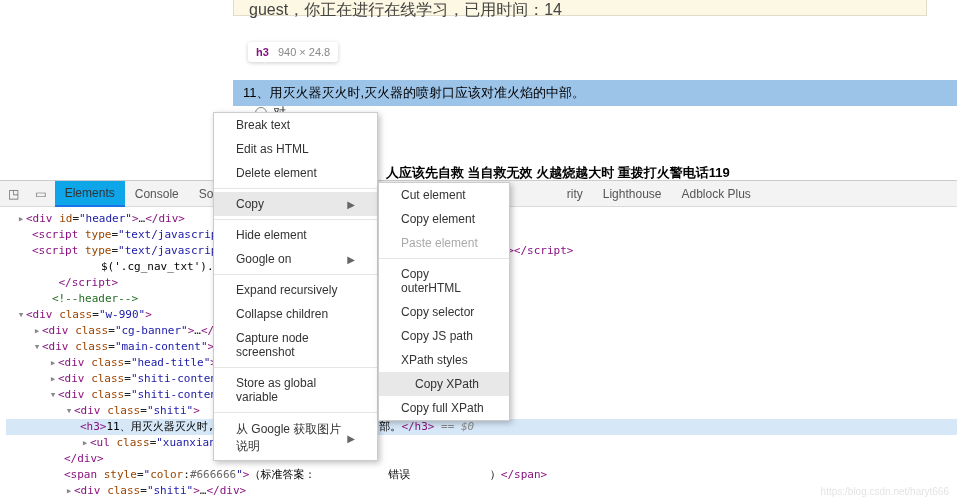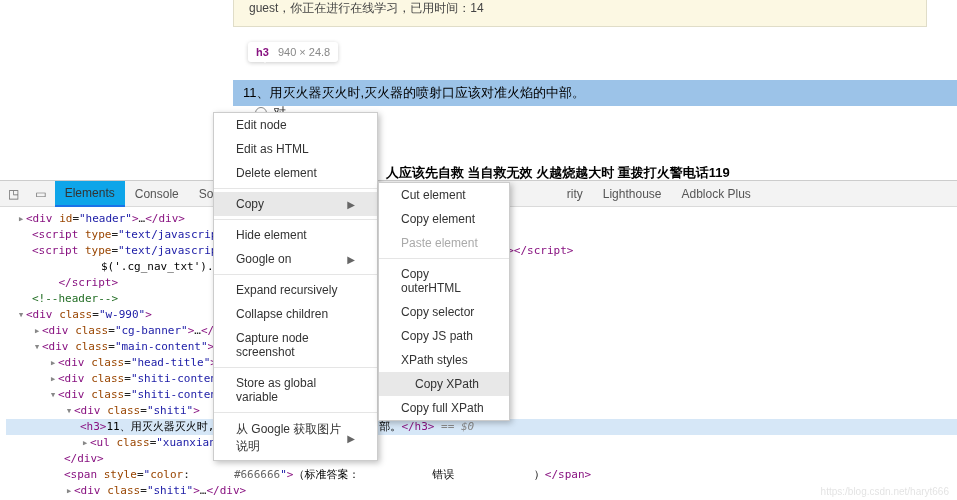--- a/index.html
+++ b/index.html
@@ -1,20 +1,20 @@
 <!DOCTYPE html>
 <html><head>
 <meta charset="utf-8">
 <style>
 * { box-sizing: border-box; margin: 0; padding: 0; }
 body { font-family: Arial, "Microsoft YaHei", sans-serif; font-size: 12px; background: #fff; color: #333; overflow: hidden; width: 957px; height: 500px; position: relative; }
 
 
 .page-top { position: relative; height: 180px; }
-.notice-box { position: absolute; top: 0; left: 233px; right: 30px; height: 27px; background: #fcf8e3; border-left: 1px solid #e0ddc8; border-right: 1px solid #e0ddc8; border-bottom: 1px solid #e0ddc8; padding: 0 15px; font-size: 12px; color: #444; }
+.notice-box { position: absolute; top: 0; left: 233px; right: 30px; height: 16px; background: #fcf8e3; border-left: 1px solid #e0ddc8; border-right: 1px solid #e0ddc8; border-bottom: 1px solid #e0ddc8; padding: 0 15px; font-size: 16px; color: #444; }
 .tooltip { position: absolute; top: 42px; left: 248px; background: #fff; border-radius: 3px; padding: 4px 8px; box-shadow: 0 1px 4px rgba(0,0,0,0.2); font-size: 11px; }
 .tooltip::after { content: ''; position: absolute; bottom: -6px; left: 12px; border: 5px solid transparent; border-top-color: #fff; }
 .tooltip-tag { color: #881280; font-weight: bold; }
 .tooltip-dims { color: #888; margin-left: 6px; }
 
 .question-bar { position: absolute; top: 80px; left: 233px; right: 0; background: #9cc3e8; padding: 4px 10px; font-size: 13px; color: #000; }
 .radio-row { position: absolute; top: 104px; left: 255px; display: flex; align-items: center; gap: 6px; font-size: 13px; color: #333; }
 .radio-ctl { width: 12px; height: 12px; border: 1px solid #888; border-radius: 50%; display: inline-block; }
 
 .partial-text { position: absolute; top: 164px; left: 386px; font-size: 13px; font-weight: bold; color: #000000; }
@@ -35,24 +35,24 @@
 .devtools { position: absolute; top: 180px; left: 0; right: 0; bottom: 0; border-top: 1px solid #ccc; background: #fff; display: flex; flex-direction: column; }
 .dt-tabs { display: flex; align-items: center; height: 26px; border-bottom: 1px solid #dadada; background: #f3f3f3; font-size: 12px; color: #555; }
 .dt-icon { padding: 4px 8px; color: #666; cursor: pointer; }
 .dt-tab { padding: 5px 10px; cursor: pointer; }
 .dt-tab.active { color: #333; border-bottom: 2px solid #1a73e8; background: #0ea5e9; }
 
 .dt-body { flex: 1; overflow: auto; font-family: Menlo, Consolas, monospace; font-size: 11px; line-height: 16px; padding: 4px 0 4px 6px; color: #222; }
 .dom-tag { color: #881280; }
 .dom-attr { color: #994500; }
 .dom-val { color: #1a1aa6; }
-.dom-comment { color: #236e25; }
+.dom-comment { color: #236e25; margin-left: 20px; }
 .dom-text { color: #000; }
 .dom-cur { color: #888; font-style: italic; }
-.dom-color { color: #666666; margin-left: 44px; }
+.dom-color { color: #666666; }
 
 .row { white-space: pre; }
 .tri { display: inline-block; width: 10px; text-align: center; color: #888; cursor: pointer; }
 .ind0 { padding-left: 10px; } .ind1 { padding-left: 26px; } .ind2 { padding-left: 42px; }
 .ind3 { padding-left: 58px; } .ind4 { padding-left: 74px; }
 
 .row.hl { background: #d6e7f7; }
 
 .watermark { position: absolute; bottom: 3px; right: 8px; font-size: 10px; color: rgba(0,0,0,0.12); }
 </style>
@@ -70,21 +70,21 @@
   <div class="question-bar">11、用灭火器灭火时,灭火器的喷射口应该对准火焰的中部。</div>
   <div class="radio-row">
     <span class="radio-ctl"></span>
     <span>对</span>
   </div>
 
   <div class="partial-text">人应该先自救  当自救无效  火越烧越大时  重拨打火警电话119</div>
 </div>
 
 <div class="ctx1">
-  <div class="item">Edit node</div>
+  <div class="item">Break text</div>
   <div class="item">Edit as HTML</div>
   <div class="item">Delete element</div>
   <div class="sep"></div>
   <div class="item hover">
     <span>Copy</span>
     <span class="arrow">▶</span>
   </div>
   <div class="sep"></div>
   <div class="item">Hide element</div>
   <div class="item">

